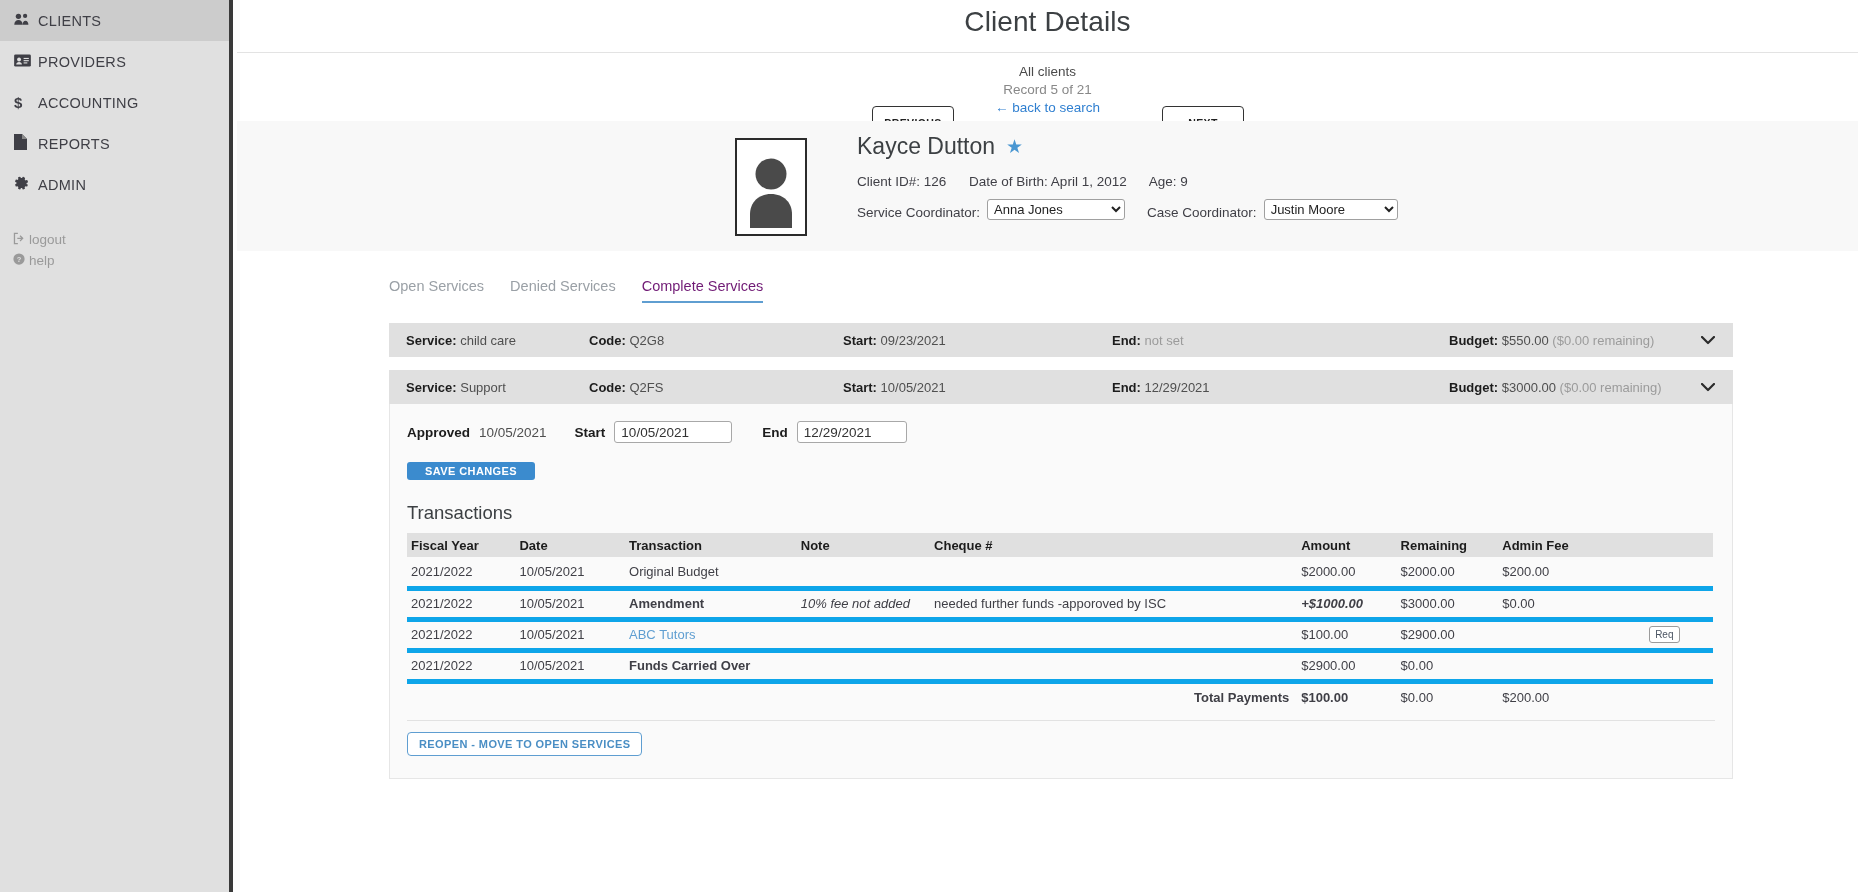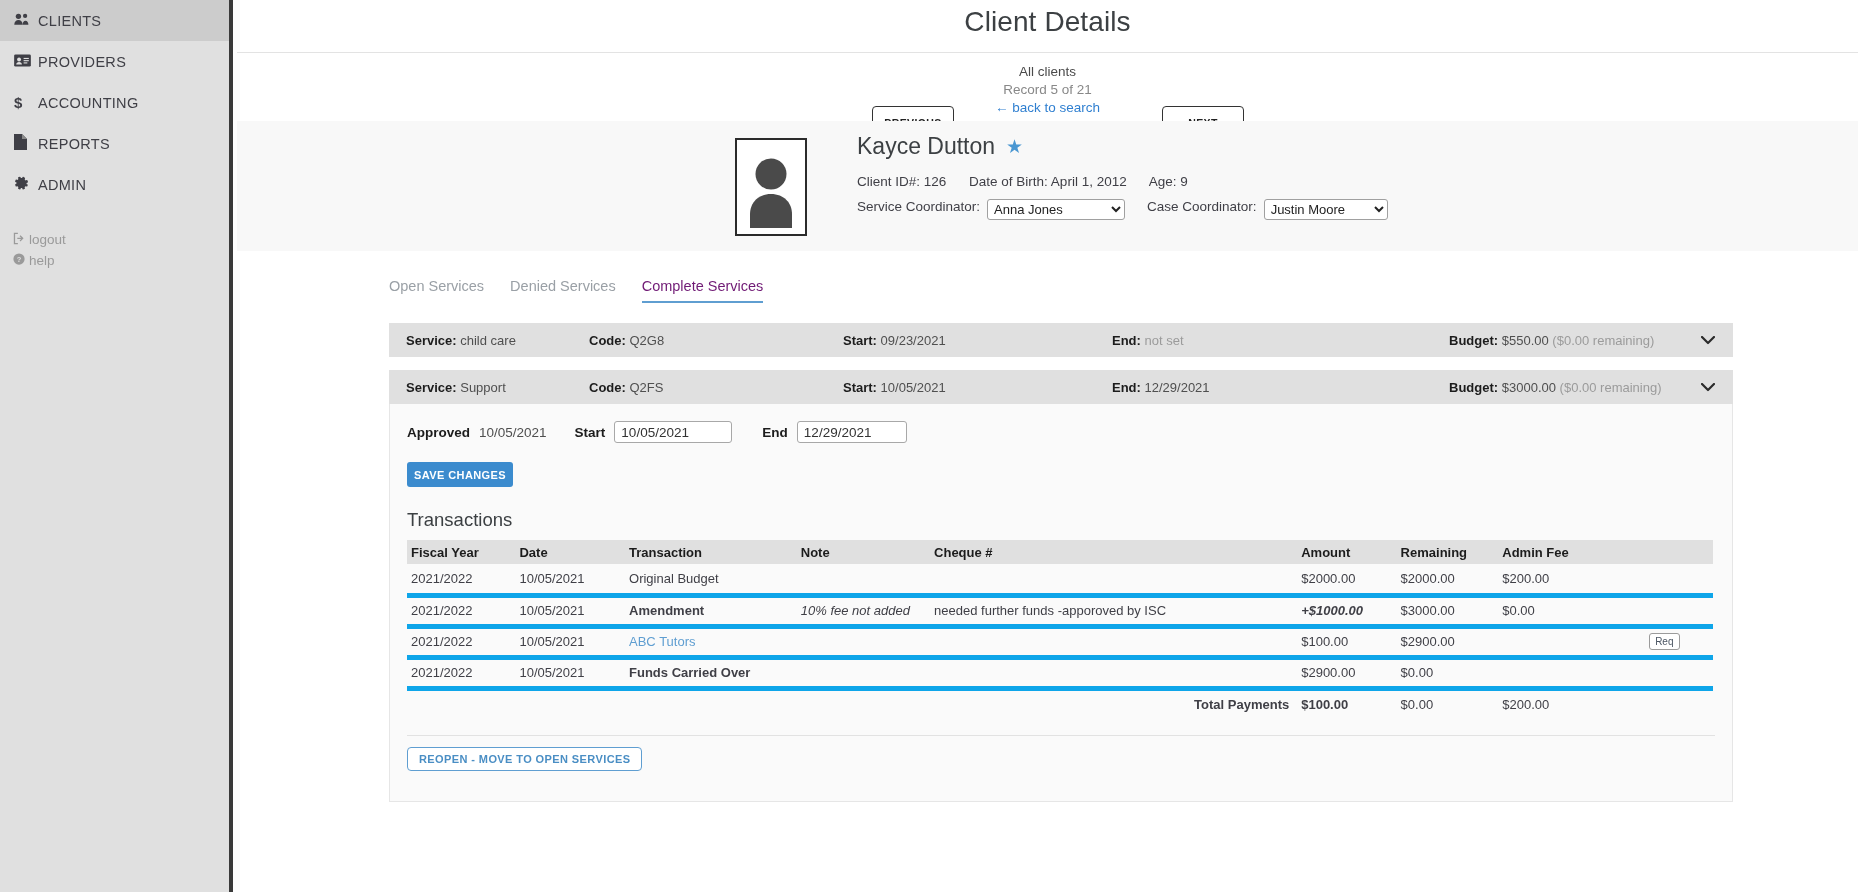--- a/index.html
+++ b/index.html
@@ -137,37 +137,37 @@
   #client-name { font-size: 23px; color: #3c4043; font-weight: 400; }
   #client-star { color: #4a97d2; font-size: 19px; }
   #client-meta {
     margin-top: 14px;
     font-size: 13.5px;
     color: #3f3f46;
   }
   #client-meta span { margin-right: 19px; }
   #coord-row {
     margin-top: 10px;
-    display: flex; align-items: flex-start;
+    display: flex; align-items: flex-end;
     font-size: 13.5px; color: #3f3f46;
   }
   #coord-row select {
     font-family: "Liberation Sans", sans-serif;
     font-size: 13px;
     margin-left: 7px;
     margin-right: 22px;
     padding: 1px 2px;
     border: 1px solid #a0a0a0;
     border-radius: 3px;
     background: #ffffff;
     color: #222;
     height: 21px;
   }
   #sc-select { width: 138px; }
-  #cc-select { width: 124px; }
+  #cc-select { width: 134px; }
 
   
   #main-tabs {
     margin-top: 40px;
     display: flex;
     justify-content: center;
     align-items: flex-end;
     gap: 0;
     font-size: 14px;
   }
@@ -258,22 +258,22 @@
   #end-input { width: 110px; }
   #save-changes {
     margin: 19px 0 0 17px;
     background: #3b8bce;
     border: none;
     border-radius: 3px;
     color: #ffffff;
     font-size: 11px;
     font-weight: bold;
     letter-spacing: .4px;
-    height: 25px;
-    padding: 0 7px;
+    height: 18px;
+    padding: 0 18px;
     cursor: pointer;
     font-family: "Liberation Sans", sans-serif;
   }
   #tx-title {
     margin: 22px 0 9px 17px;
     font-size: 18.5px;
     color: #3c4043;
     font-weight: 400;
   }
   #tx-table {
@@ -318,21 +318,21 @@
     border-radius: 3px;
     background: #ffffff;
     font-size: 10px;
     color: #4b5563;
     padding: 2px 5px;
     cursor: pointer;
     font-family: "Liberation Sans", sans-serif;
   }
   #reopen-wrap {
     border-top: 1px solid #e2e2e2;
-    margin: 16px 17px;
+    margin: 8px 17px;
     padding: 11px 0 14px 0;
   }
   #reopen-btn {
     border: 1px solid #5f9ed1;
     border-radius: 4px;
     background: #ffffff;
     color: #4a8ec4;
     font-size: 11px;
     font-weight: bold;
     letter-spacing: .4px;

